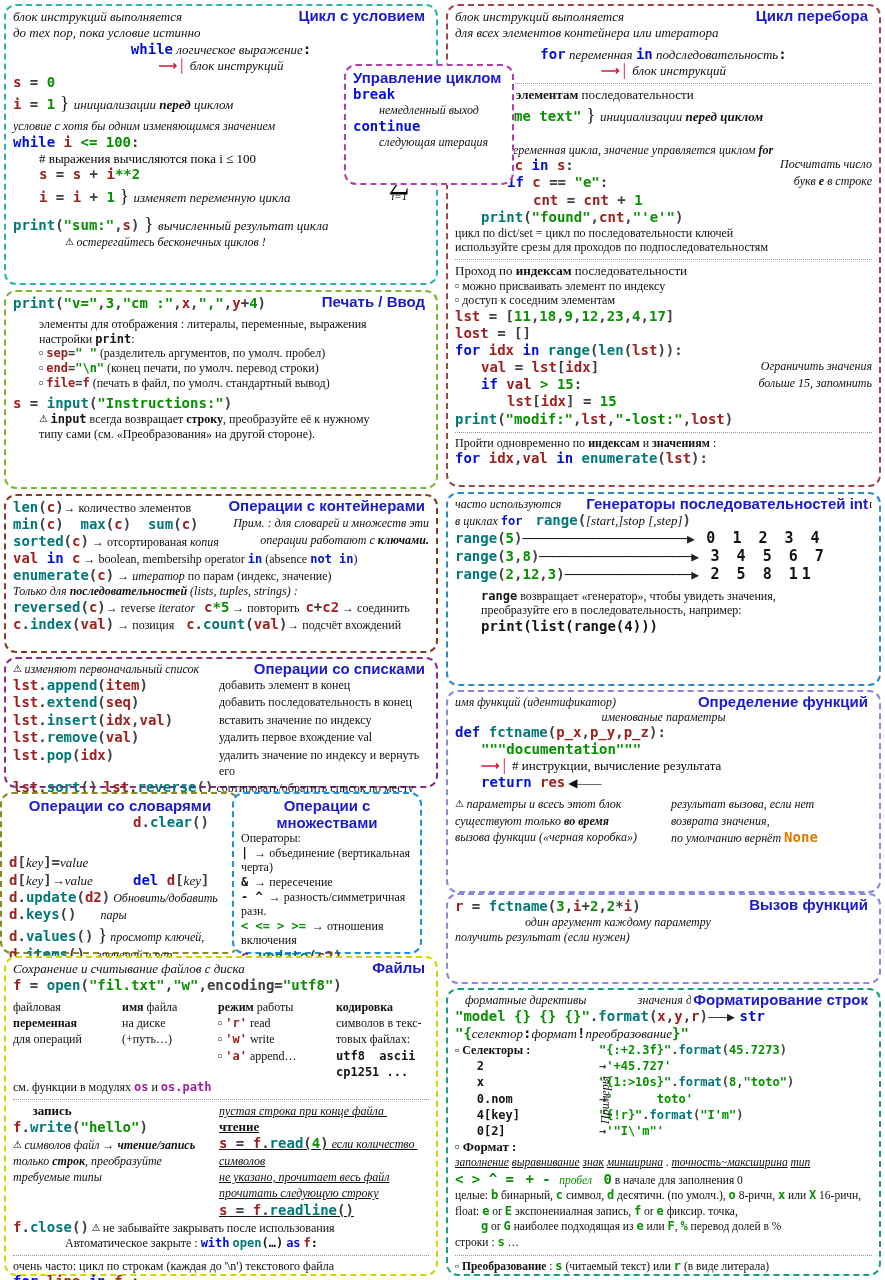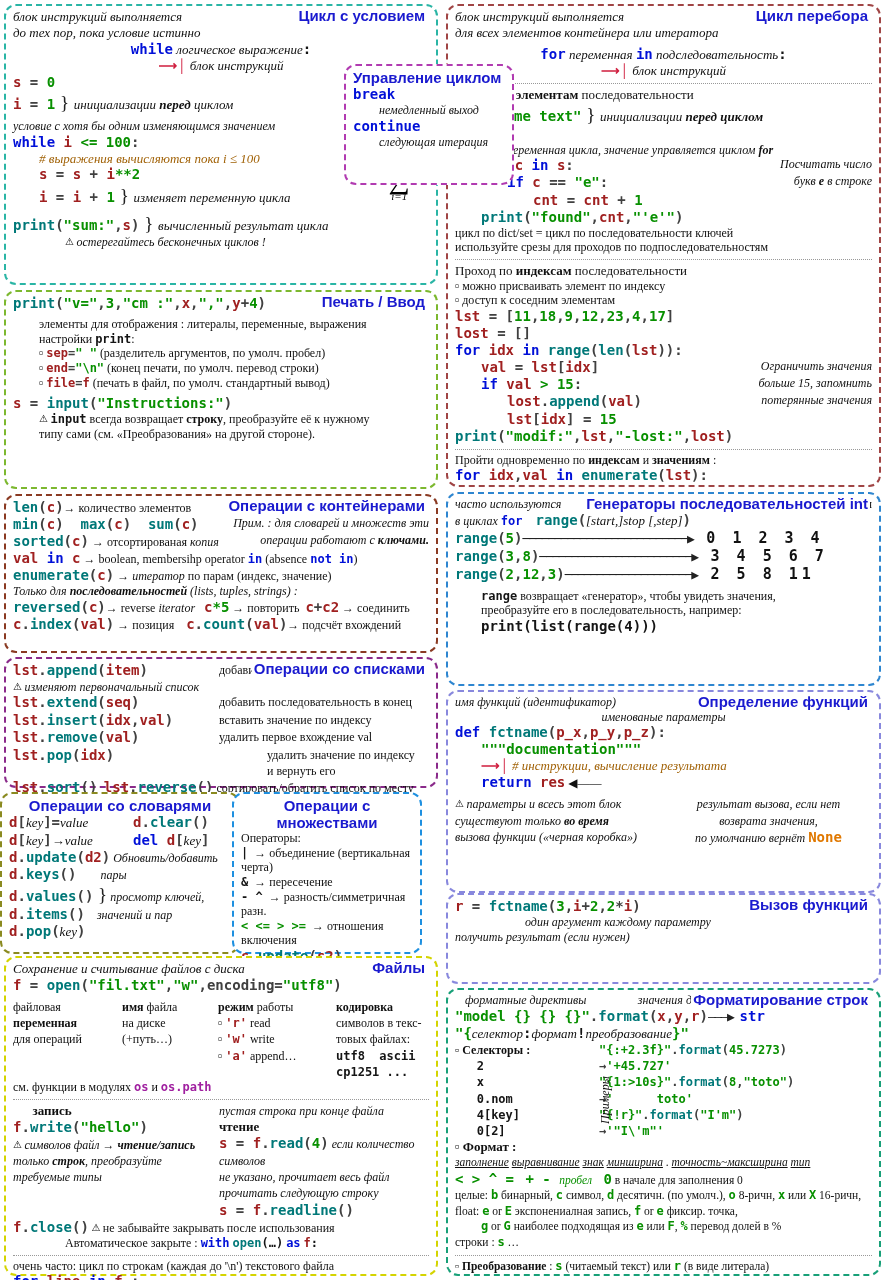--- a/index.html
+++ b/index.html
@@ -23,21 +23,21 @@
   
   .k,.f,.v,.g,.o,.m,.M,.O{font-family:"DejaVu Sans Mono",monospace;font-weight:bold;font-size:14px;}
   .k{color:#0010d8}.f{color:#007878}.v{color:#a02020}.g{color:#089000}
   .o{color:#404040}.m{color:#151515}.M{color:#a020a0}.O{color:#e07800}
   .z{font-size:12px !important}
   .t{}
   .i{font-style:italic}
   .b{font-weight:bold}
   .bi{font-weight:bold;font-style:italic}
   .gi{color:#089000;font-style:italic}
-  .cm{font-style:italic;color:#a16207}
+  .cm{color:#000000}
   .u-i{font-style:italic;text-decoration:underline}
   .r{color:#d02040;font-weight:bold}
   .w{font-size:10px;vertical-align:1px}
   .fr{float:right}
   .dash{font-family:"DejaVu Sans Mono",monospace;font-weight:normal;font-size:13px;letter-spacing:-1.5px;color:#222}
   .res{font-family:"DejaVu Sans Mono",monospace;font-weight:bold;font-size:15px;letter-spacing:4px;color:#111}
   .br{font-family:"Liberation Serif",serif;font-size:19px;font-weight:normal;color:#222}
   
   .formula{position:absolute;right:10px;top:148px;display:flex;align-items:center;gap:4px;font-family:"Liberation Serif",serif;background:#fff;}
   .fs{display:flex;flex-direction:column;align-items:center;line-height:1;}
@@ -111,21 +111,20 @@
         <div class="ln st"><span class="t">цикл по dict/set = цикл по последовательности ключей</span></div>
         <div class="ln st"><span class="t">используйте срезы для проходов по подпоследовательностям</span></div>
         <div class="ln div-dot"><span class="t">Проход по </span><span class="b">индексам</span><span class="t"> последовательности</span></div>
         <div class="ln st"><span class="t">▫ можно присваивать элемент по индексу</span></div>
         <div class="ln st"><span class="t">▫ доступ к соседним элементам</span></div>
         <div class="ln"><span class="v">lst</span><span class="o"> = [</span><span class="g">11</span><span class="o">,</span><span class="g">18</span><span class="o">,</span><span class="g">9</span><span class="o">,</span><span class="g">12</span><span class="o">,</span><span class="g">23</span><span class="o">,</span><span class="g">4</span><span class="o">,</span><span class="g">17</span><span class="o">]</span></div>
         <div class="ln"><span class="v">lost</span><span class="o"> = []</span></div>
         <div class="ln"><span class="k">for</span><span class="o"> </span><span class="v">idx</span><span class="o"> </span><span class="k">in</span><span class="o"> </span><span class="f">range</span><span class="o">(</span><span class="f">len</span><span class="o">(</span><span class="v">lst</span><span class="o">)):</span></div>
         <div class="ln ind1"><span class="v">val</span><span class="o"> = </span><span class="v">lst</span><span class="o">[</span><span class="v">idx</span><span class="o">]</span><span class="fr i st">Ограничить значения</span></div>
         <div class="ln ind1"><span class="k">if</span><span class="o"> </span><span class="v">val</span><span class="g"> &gt; 15</span><span class="o">:</span><span class="fr i st">больше 15, запомнить</span></div>
-        <div class="ln ind2"><span class="v">lost</span><span class="o">.</span><span class="f">append</span><span class="o">(</span><span class="v">val</span><span class="o">)</span><span class="fr i st">потерянные значения</span></div>
         <div class="ln ind2"><span class="v">lst</span><span class="o">[</span><span class="v">idx</span><span class="o">] = </span><span class="g">15</span></div>
         <div class="ln"><span class="f">print</span><span class="o">(</span><span class="g">"modif:"</span><span class="o">,</span><span class="v">lst</span><span class="o">,</span><span class="g">"-lost:"</span><span class="o">,</span><span class="v">lost</span><span class="o">)</span></div>
         <div class="ln div-dot st"><span class="t">Пройти одновременно по </span><span class="b">индексам</span><span class="t"> и </span><span class="b">значениям</span><span class="t"> :</span></div>
         <div class="ln"><span class="k">for</span><span class="o"> </span><span class="v">idx</span><span class="o">,</span><span class="v">val</span><span class="o"> </span><span class="k">in</span><span class="o"> </span><span class="f">enumerate</span><span class="o">(</span><span class="v">lst</span><span class="o">):</span></div>
       </div>
   </div>
 
   <div class="box" id="bx-ctrl">
     <div class="title lft">Управление циклом</div>
     <div class="content">
@@ -175,34 +174,34 @@
         <div class="ln"><span class="f">range</span><span class="o">(</span><span class="g">2</span><span class="o">,</span><span class="g">12</span><span class="o">,</span><span class="g">3</span><span class="o">)</span><span class="dash">────────────────────▶</span><span class="res"> 2 5 8 11</span></div>
         <div class="ln st ind1 gap"><span class="m z">range</span><span class="t"> возвращает «генератор», чтобы увидеть значения,</span></div>
         <div class="ln st ind1"><span class="t">преобразуйте его в последовательность, например:</span></div>
         <div class="ln ind1"><span class="m">print(list(range(4)))</span></div>
       </div>
   </div>
 
   <div class="box" id="bx-lists">
     <div class="title">Операции со списками</div>
     <div class="content">
+        <div class="ln st"><span class="w">⚠ </span><span class="i">изменяют первоначальный список</span></div>
         <div class="ln cols"><div class="col" style="width: 200px;"><span class="v">lst</span><span class="o">.</span><span class="f">append</span><span class="o">(</span><span class="v">item</span><span class="o">)</span></div><div class="col" style="flex: 1 1 0%;"><span class="st">добавить элемент в конец</span></div></div>
-        <div class="ln st"><span class="w">⚠ </span><span class="i">изменяют первоначальный список</span></div>
         <div class="ln cols"><div class="col" style="width: 200px;"><span class="v">lst</span><span class="o">.</span><span class="f">extend</span><span class="o">(</span><span class="v">seq</span><span class="o">)</span></div><div class="col" style="flex: 1 1 0%;"><span class="st">добавить последовательность в конец</span></div></div>
         <div class="ln cols"><div class="col" style="width: 200px;"><span class="v">lst</span><span class="o">.</span><span class="f">insert</span><span class="o">(</span><span class="v">idx</span><span class="o">,</span><span class="v">val</span><span class="o">)</span></div><div class="col" style="flex: 1 1 0%;"><span class="st">вставить значение по индексу</span></div></div>
         <div class="ln cols"><div class="col" style="width: 200px;"><span class="v">lst</span><span class="o">.</span><span class="f">remove</span><span class="o">(</span><span class="v">val</span><span class="o">)</span></div><div class="col" style="flex: 1 1 0%;"><span class="st">удалить первое вхождение val</span></div></div>
-        <div class="ln cols"><div class="col" style="width: 200px;"><span class="v">lst</span><span class="o">.</span><span class="f">pop</span><span class="o">(</span><span class="v">idx</span><span class="o">)</span></div><div class="col" style="flex: 1 1 0%; margin-left: 48px;"><span class="st">удалить значение по индексу и вернуть его</span></div></div>
+        <div class="ln cols"><div class="col" style="width: 200px;"><span class="v">lst</span><span class="o">.</span><span class="f">pop</span><span class="o">(</span><span class="v">idx</span><span class="o">)</span></div><div class="col" style="flex: 1 1 0%;"><span class="st">удалить значение по индексу и вернуть его</span></div></div>
         <div class="ln"><span class="v">lst</span><span class="o">.</span><span class="f">sort</span><span class="o">()</span><span class="t">  </span><span class="v">lst</span><span class="o">.</span><span class="f">reverse</span><span class="o">()</span><span class="st"> сортировать/обратить список по месту</span></div>
       </div>
   </div>
 
   <div class="box" id="bx-dicts">
     <div class="title ctr">Операции со словарями</div>
     <div class="content">
-        <div class="ln cols"><div class="col" style="width: 118px;"><span class="v">d</span><span class="o">[</span><span class="i">key</span><span class="o">]=</span><span class="i">value</span></div><div class="col" style="flex: 1 1 0%;"><span class="v">d</span><span class="o">.</span><span class="f">clear</span><span class="o">()</span></div></div>
+        <div class="ln cols"><div class="col" style="width: 118px; margin-top: 40px;"><span class="v">d</span><span class="o">[</span><span class="i">key</span><span class="o">]=</span><span class="i">value</span></div><div class="col" style="flex: 1 1 0%;"><span class="v">d</span><span class="o">.</span><span class="f">clear</span><span class="o">()</span></div></div>
         <div class="ln cols"><div class="col" style="width: 118px;"><span class="v">d</span><span class="o">[</span><span class="i">key</span><span class="o">]</span><span class="t">→</span><span class="i">value</span></div><div class="col" style="flex: 1 1 0%;"><span class="k">del</span><span class="o"> </span><span class="v">d</span><span class="o">[</span><span class="i">key</span><span class="o">]</span></div></div>
         <div class="ln"><span class="v">d</span><span class="o">.</span><span class="f">update</span><span class="o">(</span><span class="v">d2</span><span class="o">)</span><span class="i st"> Обновить/добавить</span></div>
         <div class="ln"><span class="v">d</span><span class="o">.</span><span class="f">keys</span><span class="o">()</span><span class="i st">        пары</span></div>
         <div class="ln"><span class="v">d</span><span class="o">.</span><span class="f">values</span><span class="o">()</span><span class="br"> }</span><span class="i st"> просмотр ключей,</span></div>
         <div class="ln"><span class="v">d</span><span class="o">.</span><span class="f">items</span><span class="o">()</span><span class="i st">    значений и пар</span></div>
         <div class="ln"><span class="v">d</span><span class="o">.</span><span class="f">pop</span><span class="o">(</span><span class="i">key</span><span class="o">)</span></div>
       </div>
   </div>
 
   <div class="box" id="bx-sets">
@@ -223,21 +222,21 @@
     <div class="title">Определение функций</div>
     <div class="content">
         <div class="ln st"><span class="i">имя функций (идентификатор)</span></div>
         <div class="ln ctr st"><span class="i">именованые параметры</span></div>
         <div class="ln"><span class="k">def</span><span class="o"> </span><span class="f">fctname</span><span class="o">(</span><span class="v">p_x</span><span class="o">,</span><span class="v">p_y</span><span class="o">,</span><span class="v">p_z</span><span class="o">):</span></div>
         <div class="ln ind1"><span class="g">"""documentation"""</span></div>
         <div class="ln ind1"><span class="r">⟶│ </span><span class="cm"># инструкции, вычисление результата</span></div>
         <div class="ln ind1"><span class="k">return</span><span class="o"> </span><span class="v">res</span><span class="st"> ◀——</span></div>
         <div class="ln gap cols"><div class="col" style="width: 210px;"><span class="w">⚠ </span><span class="i st">параметры и всесь этот блок
 существуют только </span><span class="bi st">во время</span><span class="i st">
-вызова функции («черная коробка»)</span></div><div class="col" style="flex: 1 1 0%; text-align: center;"><span class="i st">результат вызова, если нет
+вызова функции («черная коробка»)</span></div><div class="col" style="flex: 1 1 0%;"><span class="i st">результат вызова, если нет
 возврата значения,
 по умолчанию вернёт </span><span class="O">None</span></div></div>
       </div>
   </div>
 
   <div class="box" id="bx-fcall">
     <div class="title">Вызов функций</div>
     <div class="content">
         <div class="ln"><span class="v">r</span><span class="o"> = </span><span class="f">fctname</span><span class="o">(</span><span class="g">3</span><span class="o">,</span><span class="v">i</span><span class="o">+</span><span class="g">2</span><span class="o">,</span><span class="g">2</span><span class="o">*</span><span class="v">i</span><span class="o">)</span></div>
         <div class="ln ind2 st"><span class="i">      один аргумент каждому параметру</span></div>
@@ -260,21 +259,21 @@
 ▫ </span><span class="v z">'a'</span><span class="t z"> append…</span></div><div class="col" style="flex: 1 1 0%;"><span class="b z">кодировка
 </span><span class="t z">символов в текс-
 товых файлах:
 </span><span class="m z">utf8  ascii
 cp1251 ...</span></div></div>
         <div class="ln st"><span class="t">см. функции в модулях </span><span class="M z">os</span><span class="t"> и </span><span class="M z">os.path</span></div>
         <div class="ln div-dot cols"><div class="col" style="width: 200px;"><span class="b">      запись
 </span><span class="v">f</span><span class="o">.</span><span class="f">write</span><span class="o">(</span><span class="g">"hello"</span><span class="o">)
 </span><span class="w">⚠ </span><span class="i st">символов файл → </span><span class="bi st">чтение/запись</span><span class="i st">
 только </span><span class="bi st">строк</span><span class="i st">, преобразуйте
-требуемые типы</span></div><div class="col" style="flex: 1 1 0%;"><span class="i z">пустая строка при конце файла </span><span class="b">чтение
+требуемые типы</span></div><div class="col" style="flex: 1 1 0%; text-decoration: underline;"><span class="i z">пустая строка при конце файла </span><span class="b">чтение
 </span><span class="v">s</span><span class="o"> = </span><span class="v">f</span><span class="o">.</span><span class="f">read</span><span class="o">(</span><span class="g">4</span><span class="o">)</span><span class="i z"> если количество символов
 не указано, прочитает весь файл
 </span><span class="i z">прочитать следующую строку
 </span><span class="v">s</span><span class="o"> = </span><span class="v">f</span><span class="o">.</span><span class="f">readline</span><span class="o">()</span></div></div>
         <div class="ln"><span class="v">f</span><span class="o">.</span><span class="f">close</span><span class="o">()</span><span class="w"> ⚠ </span><span class="st">не забывайте закрывать после использования</span></div>
         <div class="ln ind2 st"><span class="t">Автоматическое закрыте : </span><span class="k z">with</span><span class="t"> </span><span class="f z">open</span><span class="m z">(…)</span><span class="t"> </span><span class="k z">as</span><span class="t"> </span><span class="v z">f</span><span class="m z">:</span></div>
         <div class="ln div-dot st"><span class="t">очень часто: цикл по строкам (каждая до '\n') текстового файла</span></div>
         <div class="ln"><span class="k">for</span><span class="o"> </span><span class="v">line</span><span class="o"> </span><span class="k">in</span><span class="o"> </span><span class="v">f</span><span class="o"> :</span></div>
       </div>
   </div>

